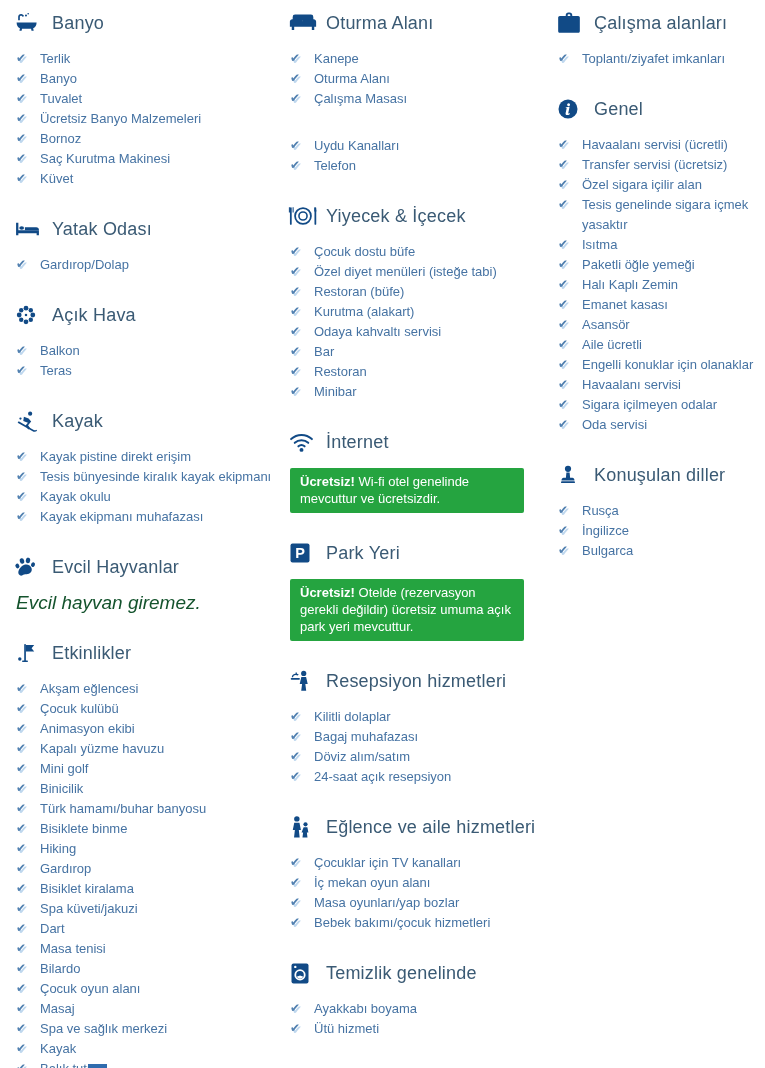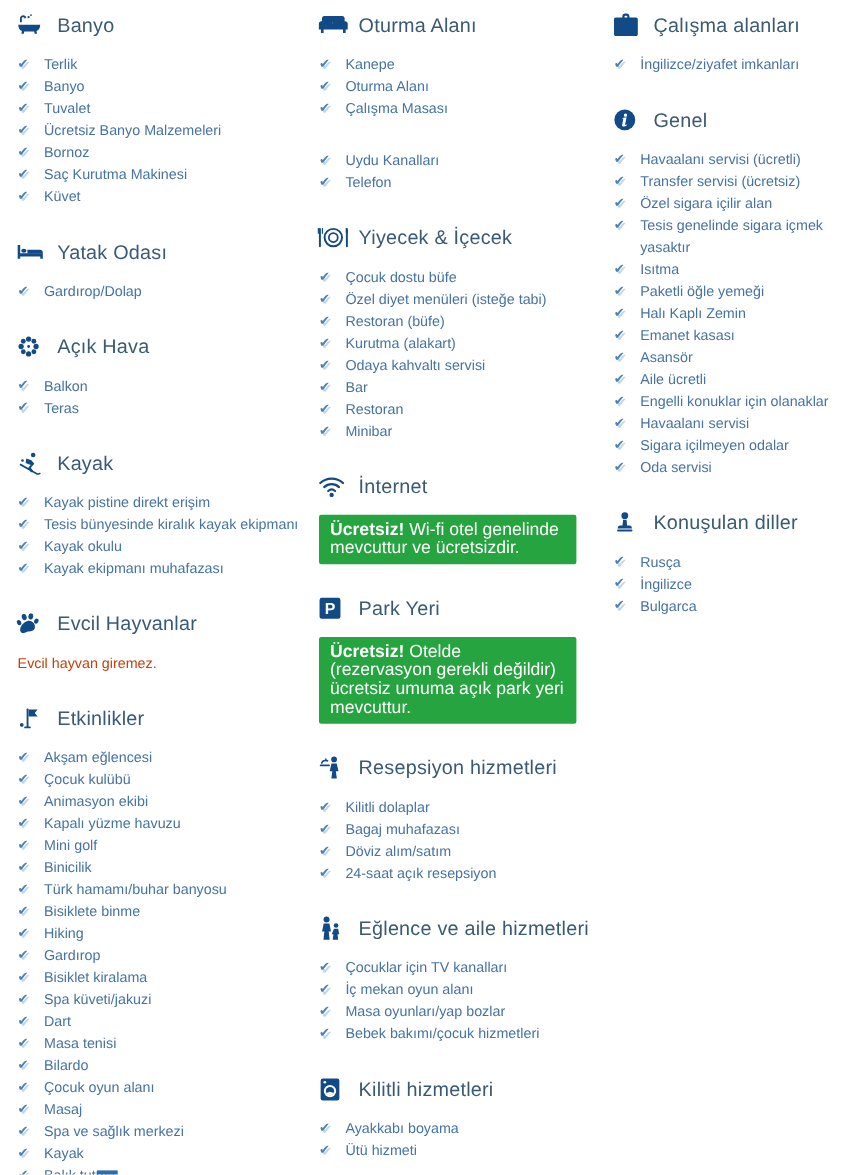--- a/index.html
+++ b/index.html
@@ -32,25 +32,25 @@
     position:relative;display:inline-block;
     width:15px;height:15px;flex:0 0 15px;margin:3px 9px 0 0;
     font-size:12px;line-height:12px;
   }
   .check .c1{position:absolute;left:2px;top:2px;color:#bed7ee;}
   .check .c2{position:absolute;left:0;top:0;color:#5180b0;}
   .label{
     font-size:13px;line-height:20px;color:#4673a3;
     word-break:normal;
   }
-  .note{margin:4px 0 0 0;font-size:13px;line-height:20px;color:#c2410c;}
+  .note{margin:4px 0 0 0;font-size:19px;line-height:20px;color:#14532d;font-style:italic;}
   .banner{
     margin:2px 0 0 0;
     background:#25a440;color:#fff;
-    font-size:16px;line-height:17px;
+    font-size:13px;line-height:17px;
     padding:5px 10px 6px 10px;
     border-radius:2px;
     width:214px;max-width:214px;
   }
   .banner strong{font-weight:700;}
   .cutoff-element{position:absolute;left:88px;top:1064px;width:19px;height:4px;background:#2f6cae;}
 </style>
 </head>
 <body>
 
@@ -674,21 +674,21 @@
               <svg width="24" height="25" viewBox="0 0 24 24">
                 <g>
                   <rect x="3.5" y="2" width="17" height="20" rx="2" fill="#114a86"></rect>
                   <circle cx="7.3" cy="5.4" r="1.2" fill="#fff"></circle>
                   <circle cx="12" cy="13.4" r="5.6" fill="#fff"></circle>
                   <circle cx="12" cy="13.4" r="3.8" fill="#114a86"></circle>
                   <path d="M8.4 14.6a3.8 3.8 0 0 0 7.2 0c-1.2.9-2.4-.5-3.6-.5s-2.4 1.4-3.6.5z" fill="#fff"></path>
                 </g>
               </svg>
             </span>
-      <h2 class="section-title">Kilitli hizmetleri</h2>
+      <h2 class="section-title">Temizlik genelinde</h2>
     </header>
     <div class="section-body">
             <div class="item">
               <span class="check">
                 <span class="c1">✔</span>
                 <span class="c2">✔</span>
               </span>
               <span class="label">Ayakkabı boyama</span>
             </div>
             <div class="item">
@@ -712,21 +712,21 @@
               </svg>
             </span>
       <h2 class="section-title">Çalışma alanları</h2>
     </header>
     <div class="section-body">
             <div class="item">
               <span class="check">
                 <span class="c1">✔</span>
                 <span class="c2">✔</span>
               </span>
-              <span class="label">İngilizce/ziyafet imkanları</span>
+              <span class="label">Toplantı/ziyafet imkanları</span>
             </div>
           </div>
   </section>
 
   <section class="section">
     <header class="section-header">
       <span class="icon">
               <svg width="24" height="24" viewBox="0 0 24 24">
                 <circle cx="12" cy="12" r="9.5" fill="#114a86"></circle>
                 <g fill="#fff">

